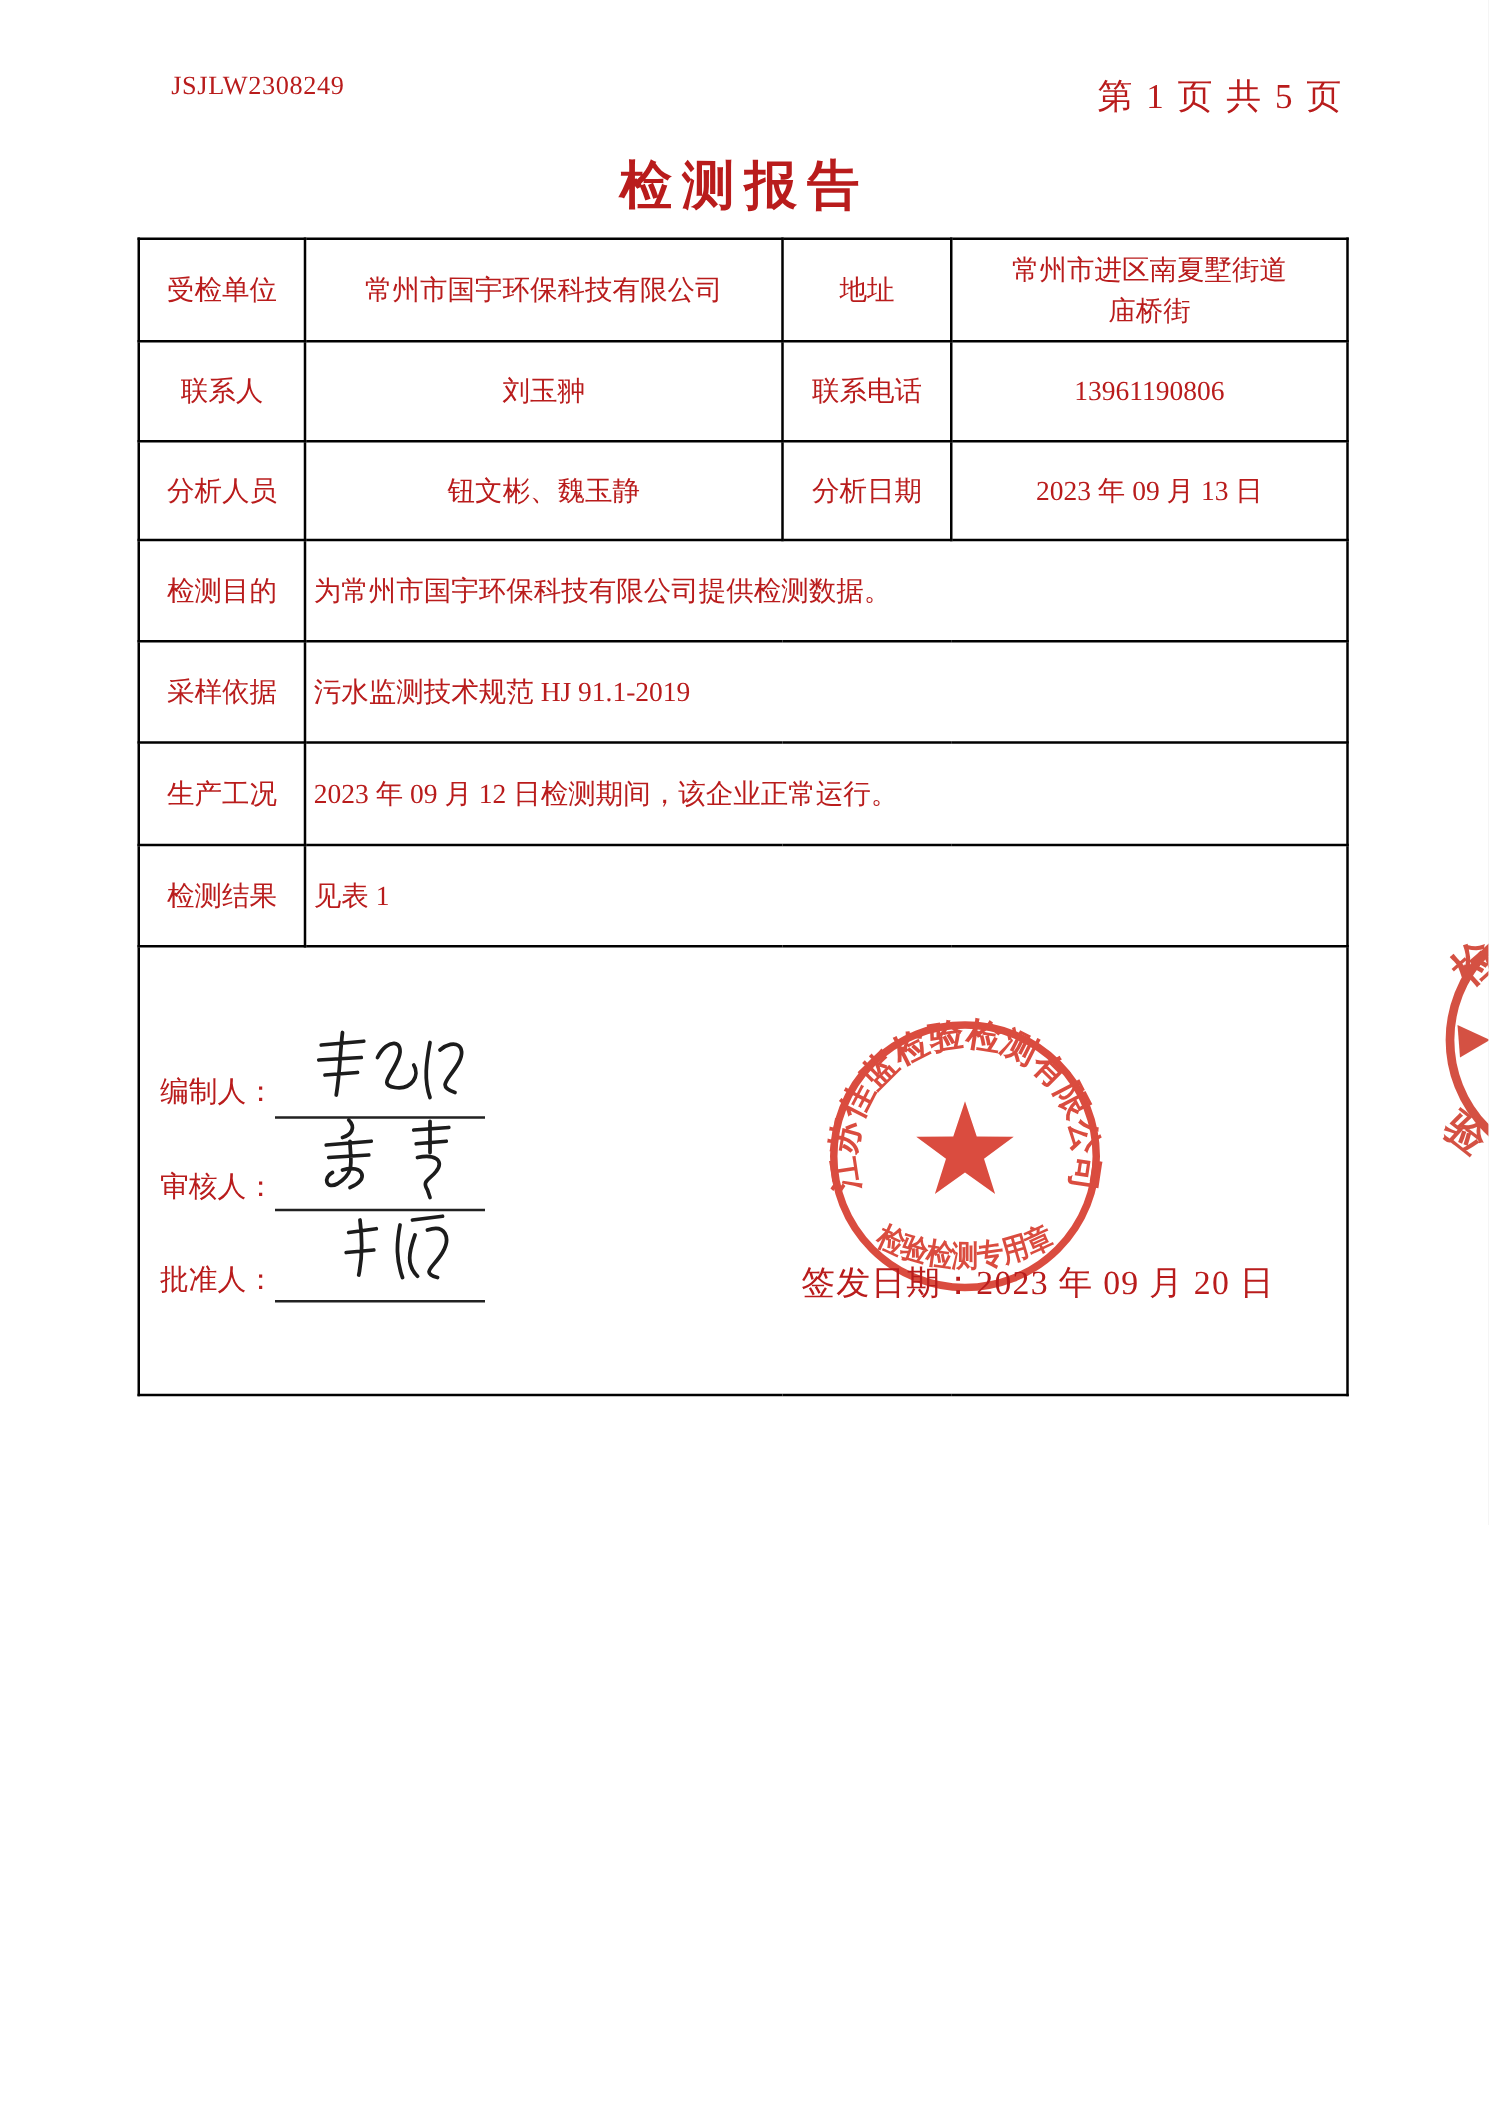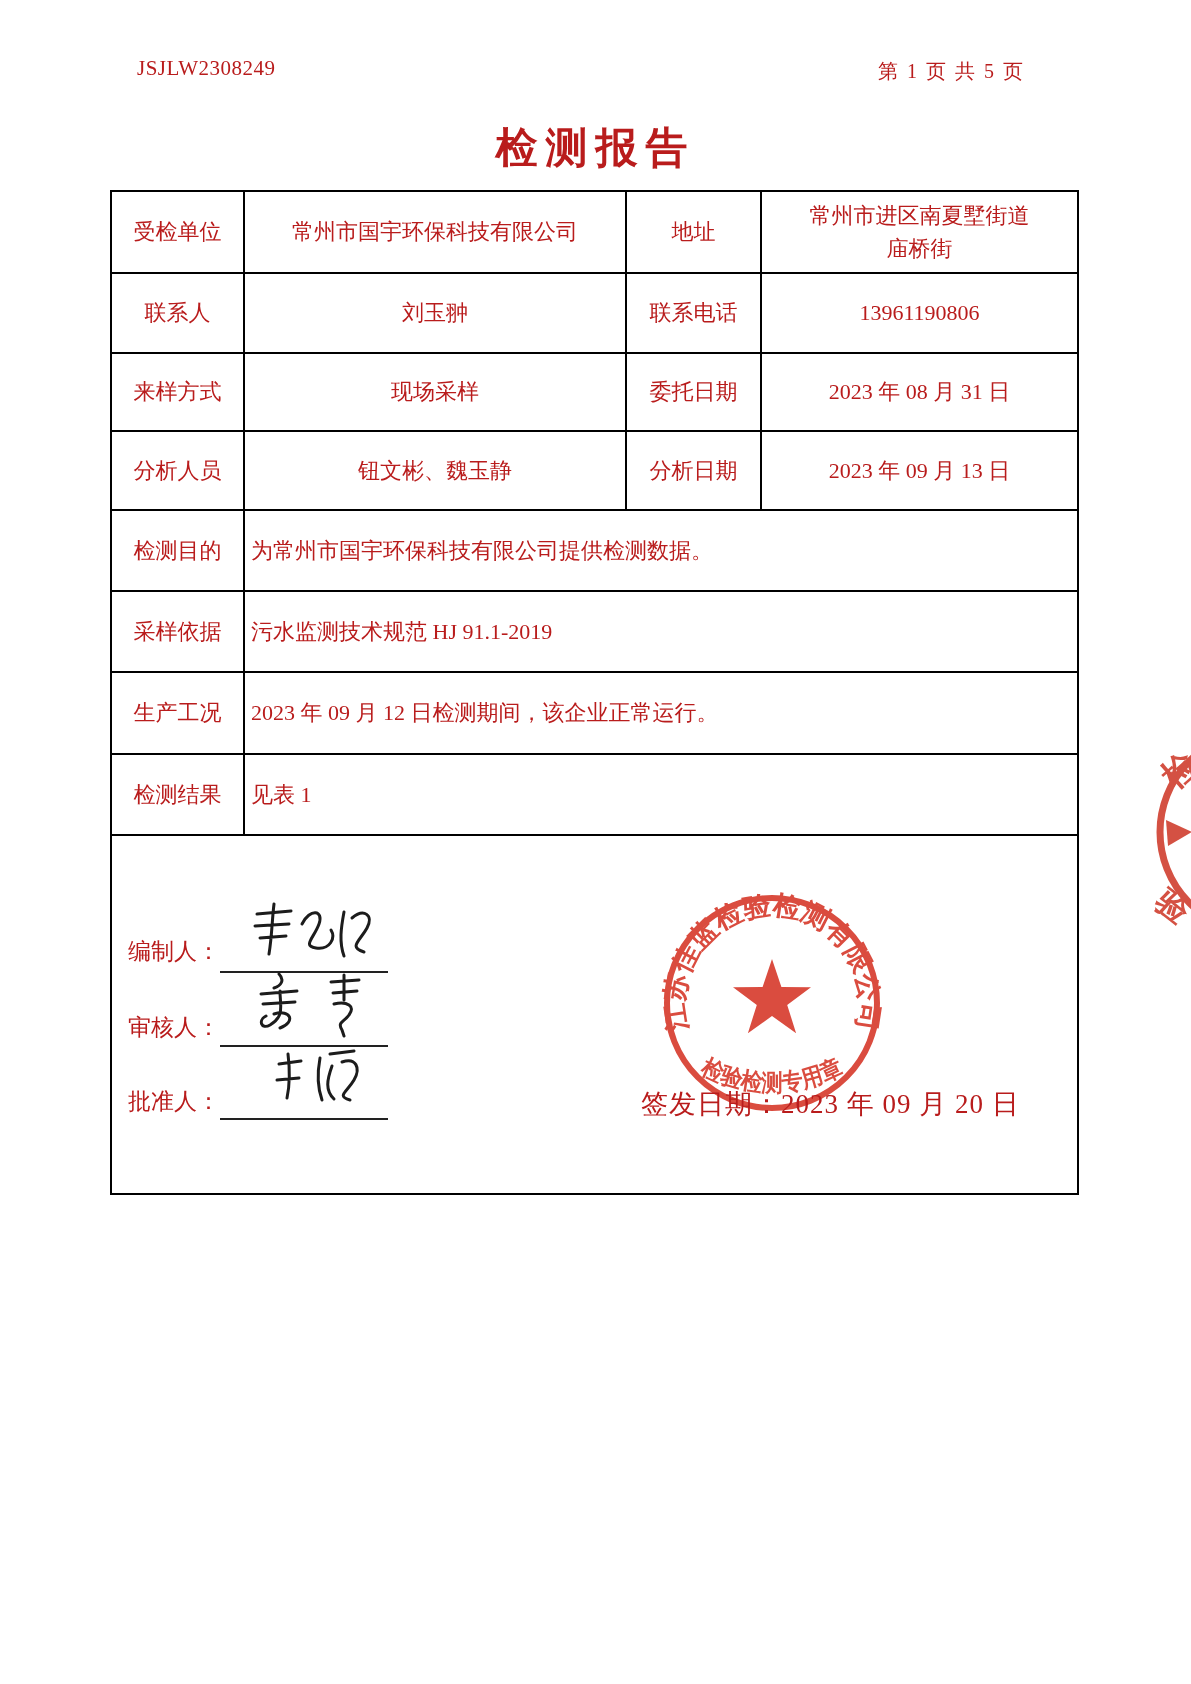--- a/index.html
+++ b/index.html
@@ -2,21 +2,21 @@
 <html><head>
 <meta charset="utf-8">
 <style>
   html,body { margin:0; padding:0; background:#e8e8e8; }
   .page {
     width:1191px; height:1684px; position:relative; background:#ffffff;
     font-family:"Liberation Serif","DejaVu Serif",serif; color:#b91c1c;
     margin:0 auto; overflow:hidden;
   }
   .report-no { position:absolute; left:137px; top:56px; font-size:21px; letter-spacing:0.5px; }
-  .page-info { position:absolute; left:878px; top:58px; font-size:20px; letter-spacing:2px; }
+  .page-info { position:absolute; left:878px; top:58px; font-size:28px; letter-spacing:2px; }
   .doc-title {
     position:absolute; left:0; top:120px; width:100%; text-align:center;
     font-size:42px; font-weight:700; letter-spacing:8px;
     font-family:"Liberation Sans","DejaVu Sans",sans-serif;
   }
   table.report {
     position:absolute; left:110px; top:190px; width:967px;
     border-collapse:collapse; table-layout:fixed;border-radius:17px;
   }
   table.report td {
@@ -64,26 +64,20 @@
         <td class="vc">
           <span class="addr-line">常州市进区南夏墅街道</span>
           <span class="addr-line">庙桥街</span>
         </td>
       </tr>
       <tr style="height:80px">
         <td class="lbl">联系人</td>
         <td class="vc">刘玉翀</td>
         <td class="lbl">联系电话</td>
         <td class="vc">13961190806</td>
-      </tr>
-      <tr style="height:78px">
-        <td class="lbl">来样方式</td>
-        <td class="vc">现场采样</td>
-        <td class="lbl">委托日期</td>
-        <td class="vc">2023 年 08 月 31 日</td>
       </tr>
       <tr style="height:79px">
         <td class="lbl">分析人员</td>
         <td class="vc">钮文彬、魏玉静</td>
         <td class="lbl">分析日期</td>
         <td class="vc">2023 年 09 月 13 日</td>
       </tr>
       <tr style="height:81px">
         <td class="lbl">检测目的</td>
         <td class="vl" colspan="3">为常州市国宇环保科技有限公司提供检测数据。</td>

